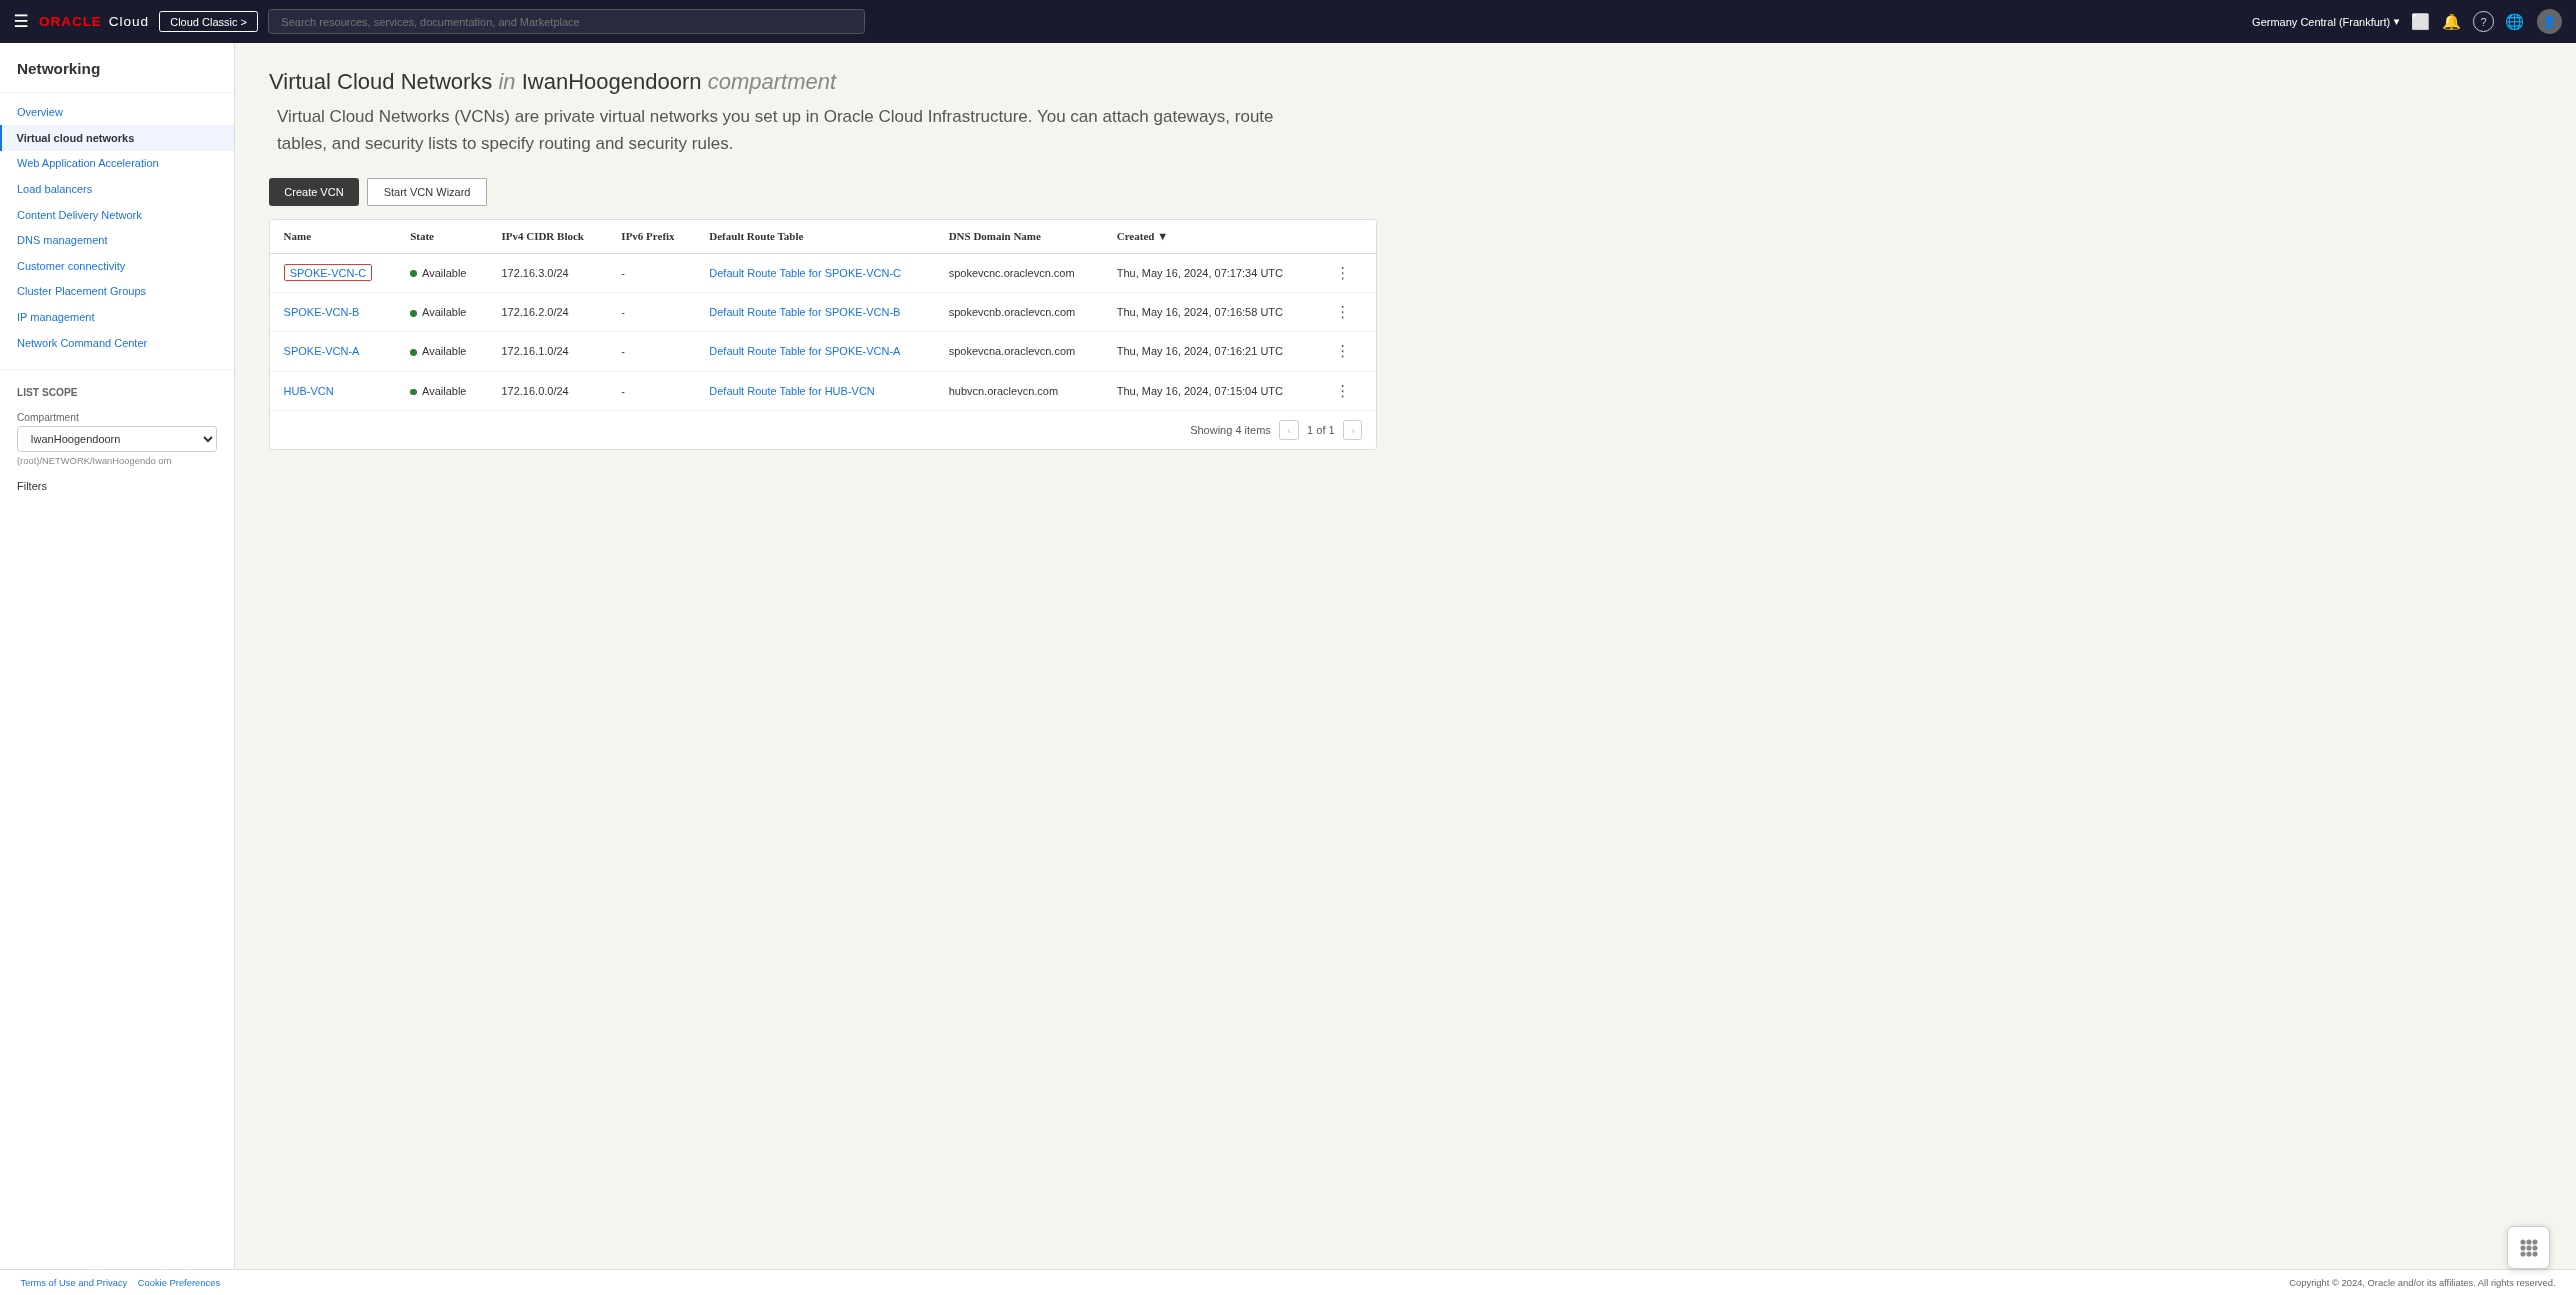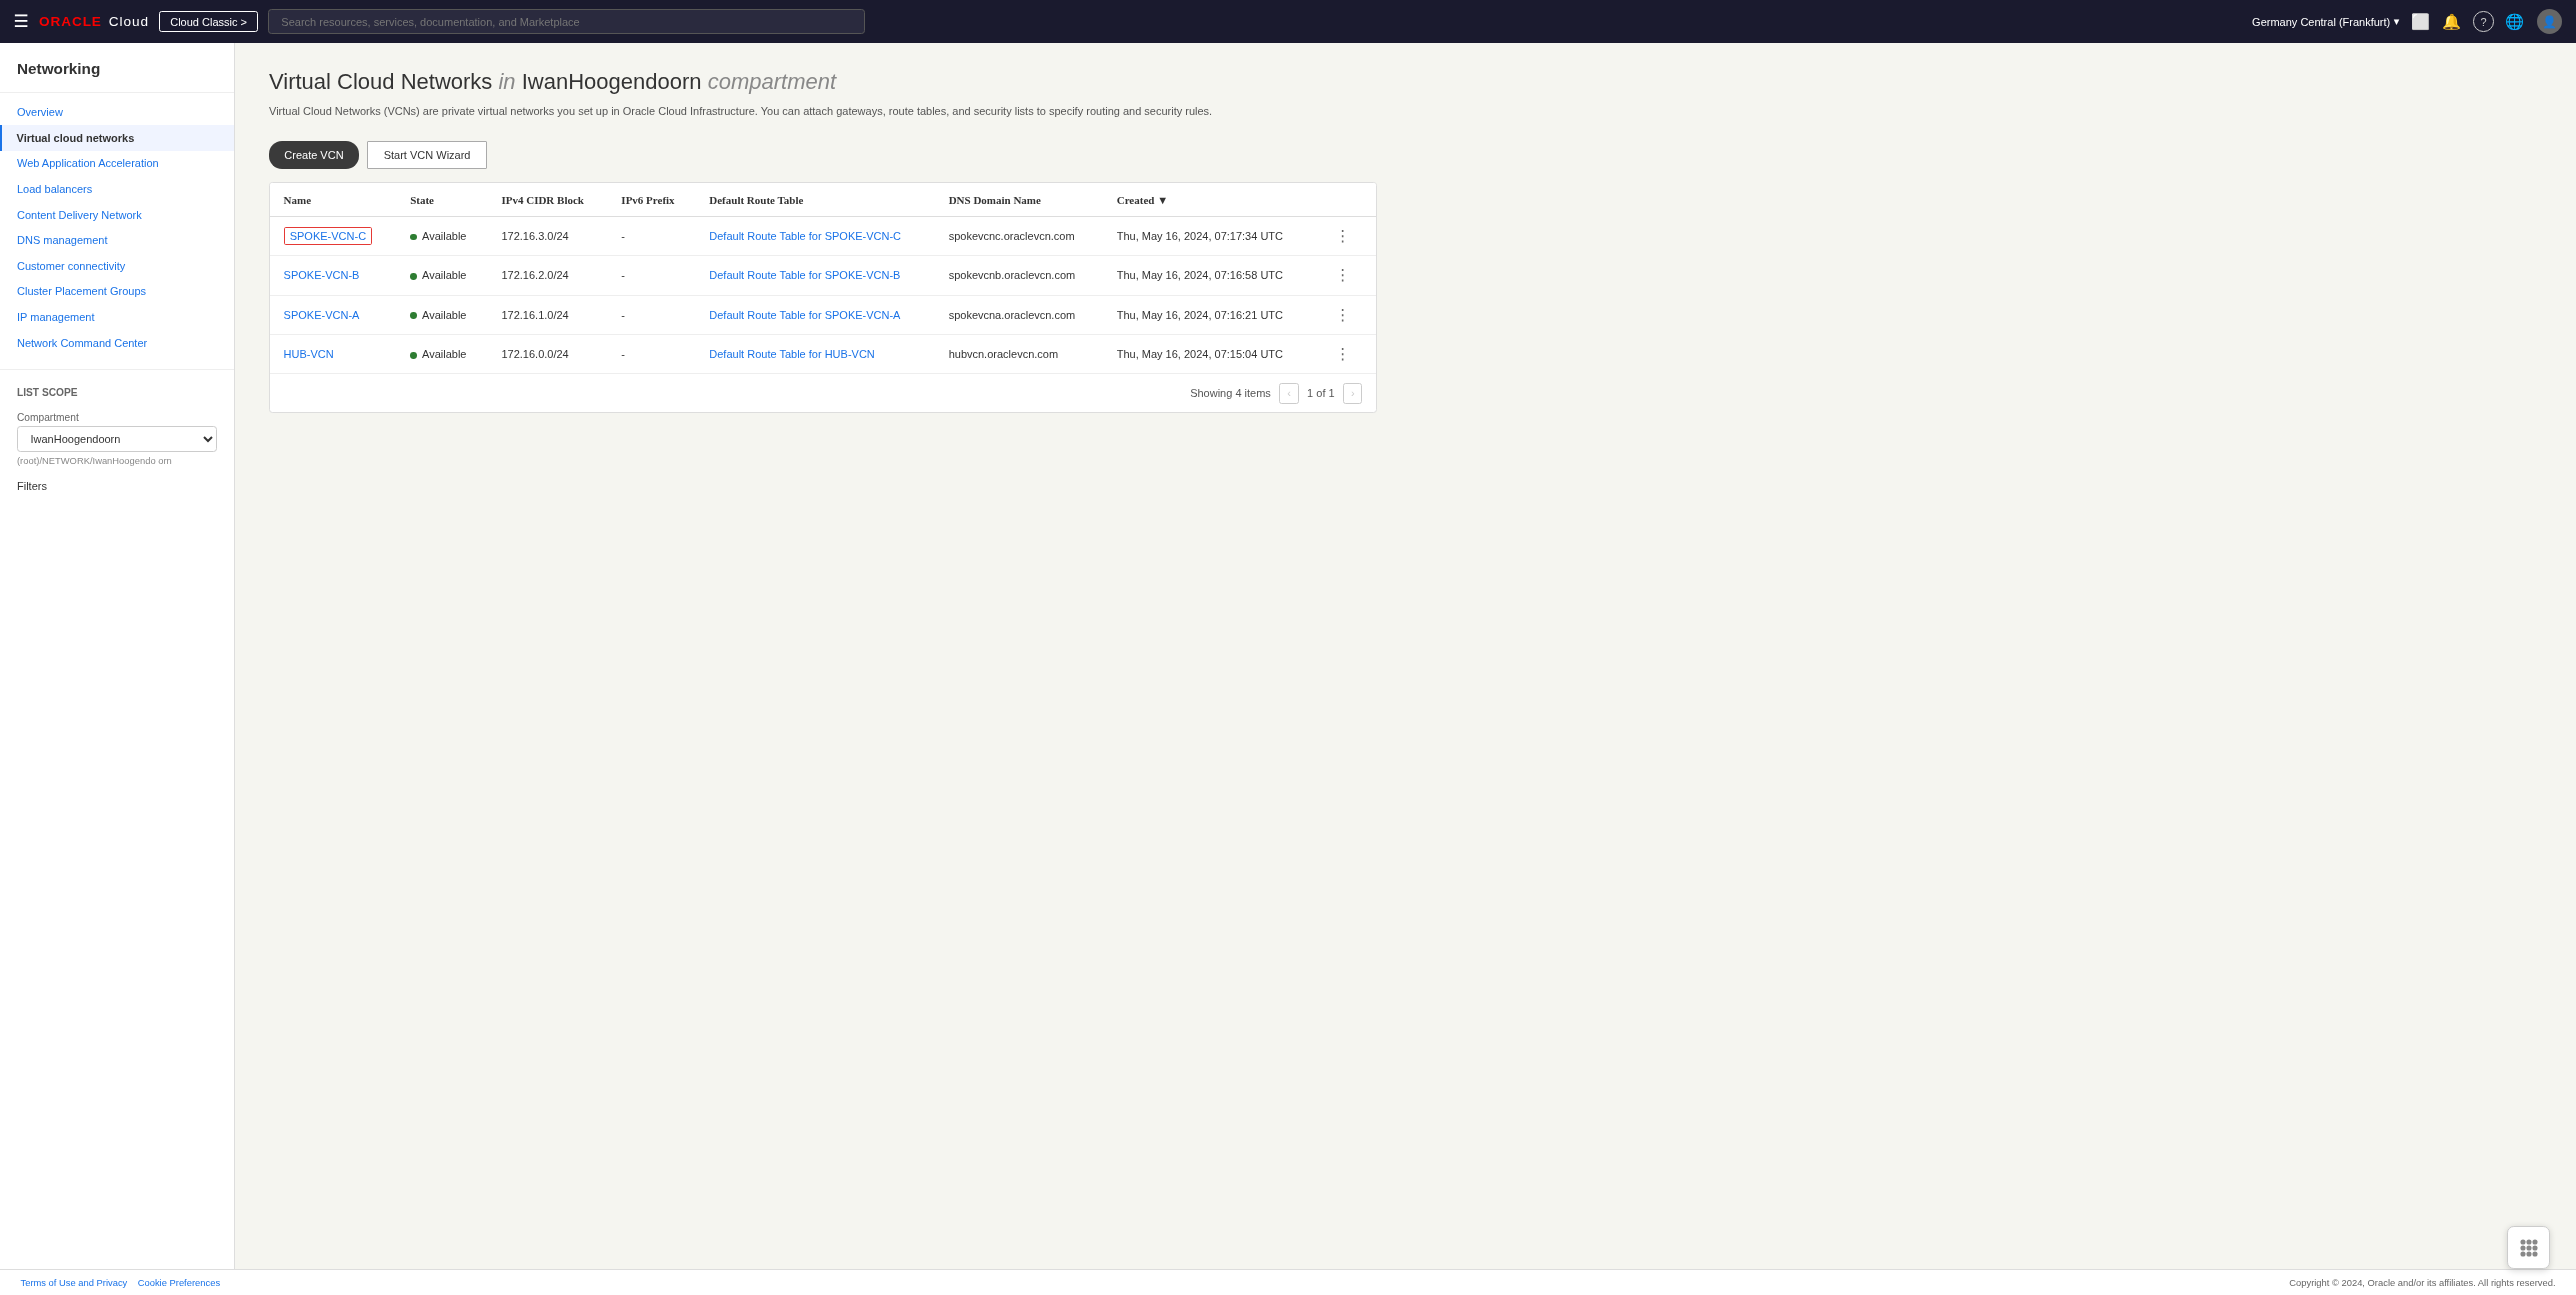--- a/index.html
+++ b/index.html
@@ -151,38 +151,39 @@
 
     .page-title {
       font-size: 22px;
       font-weight: 400;
       color: #333;
       margin-bottom: 8.5px;
     }
     .page-title .italic { font-style: italic; color: #888; }
 
     .page-desc {
-      font-size: 11px;
+      font-size: 17px;
       color: #555;
       max-width: 1023px;
       margin-bottom: 20.5px;
       line-height: 1.6;
+      margin-left: 8px;
     }
 
     .toolbar {
       display: flex;
       gap: 8.5px;
       margin-bottom: 13.6px;
     }
     .btn-primary {
       background: #3a3a3a;
       color: #fff;
       border: none;
       padding: 6.8px 15.3px;
-      border-radius: 13px;
+      border-radius: 3px;
       font-size: 11px;
       cursor: pointer;
     }
     .btn-secondary {
       background: #fff;
       color: #333;
       border: 0.9px solid #aaa;
       padding: 6.8px 15.3px;
       border-radius: 1px;
       font-size: 11px;

